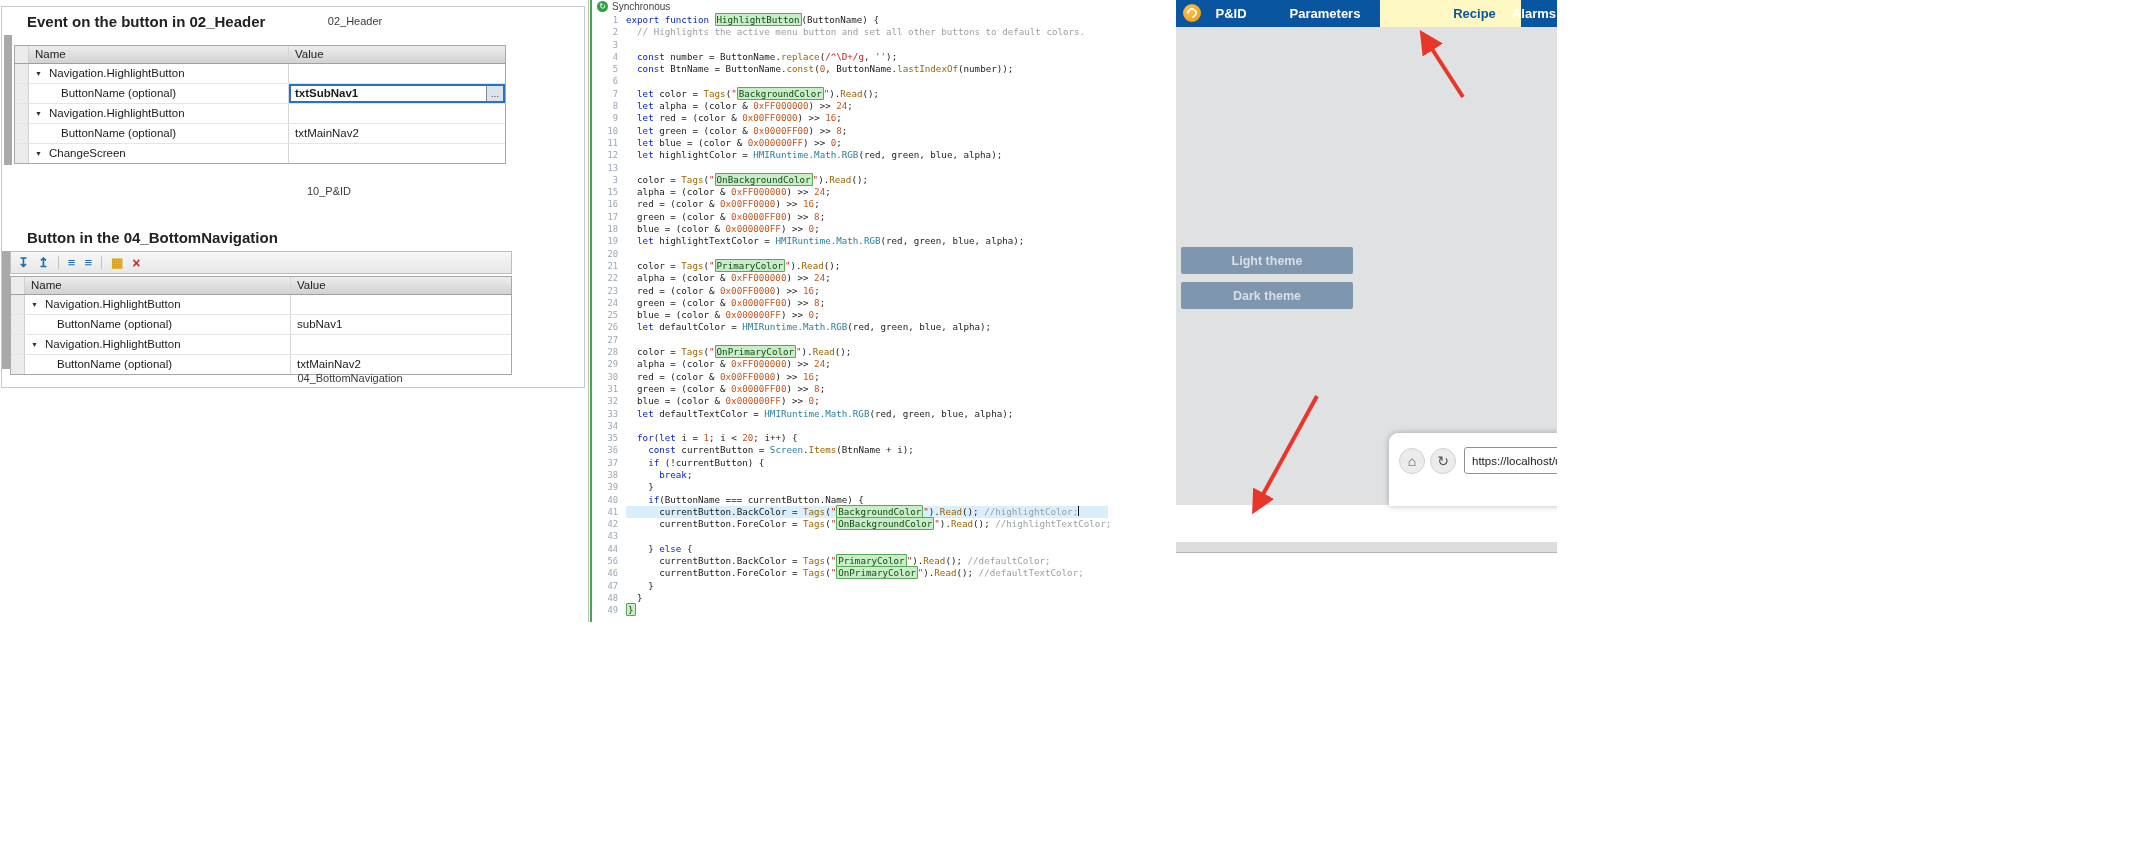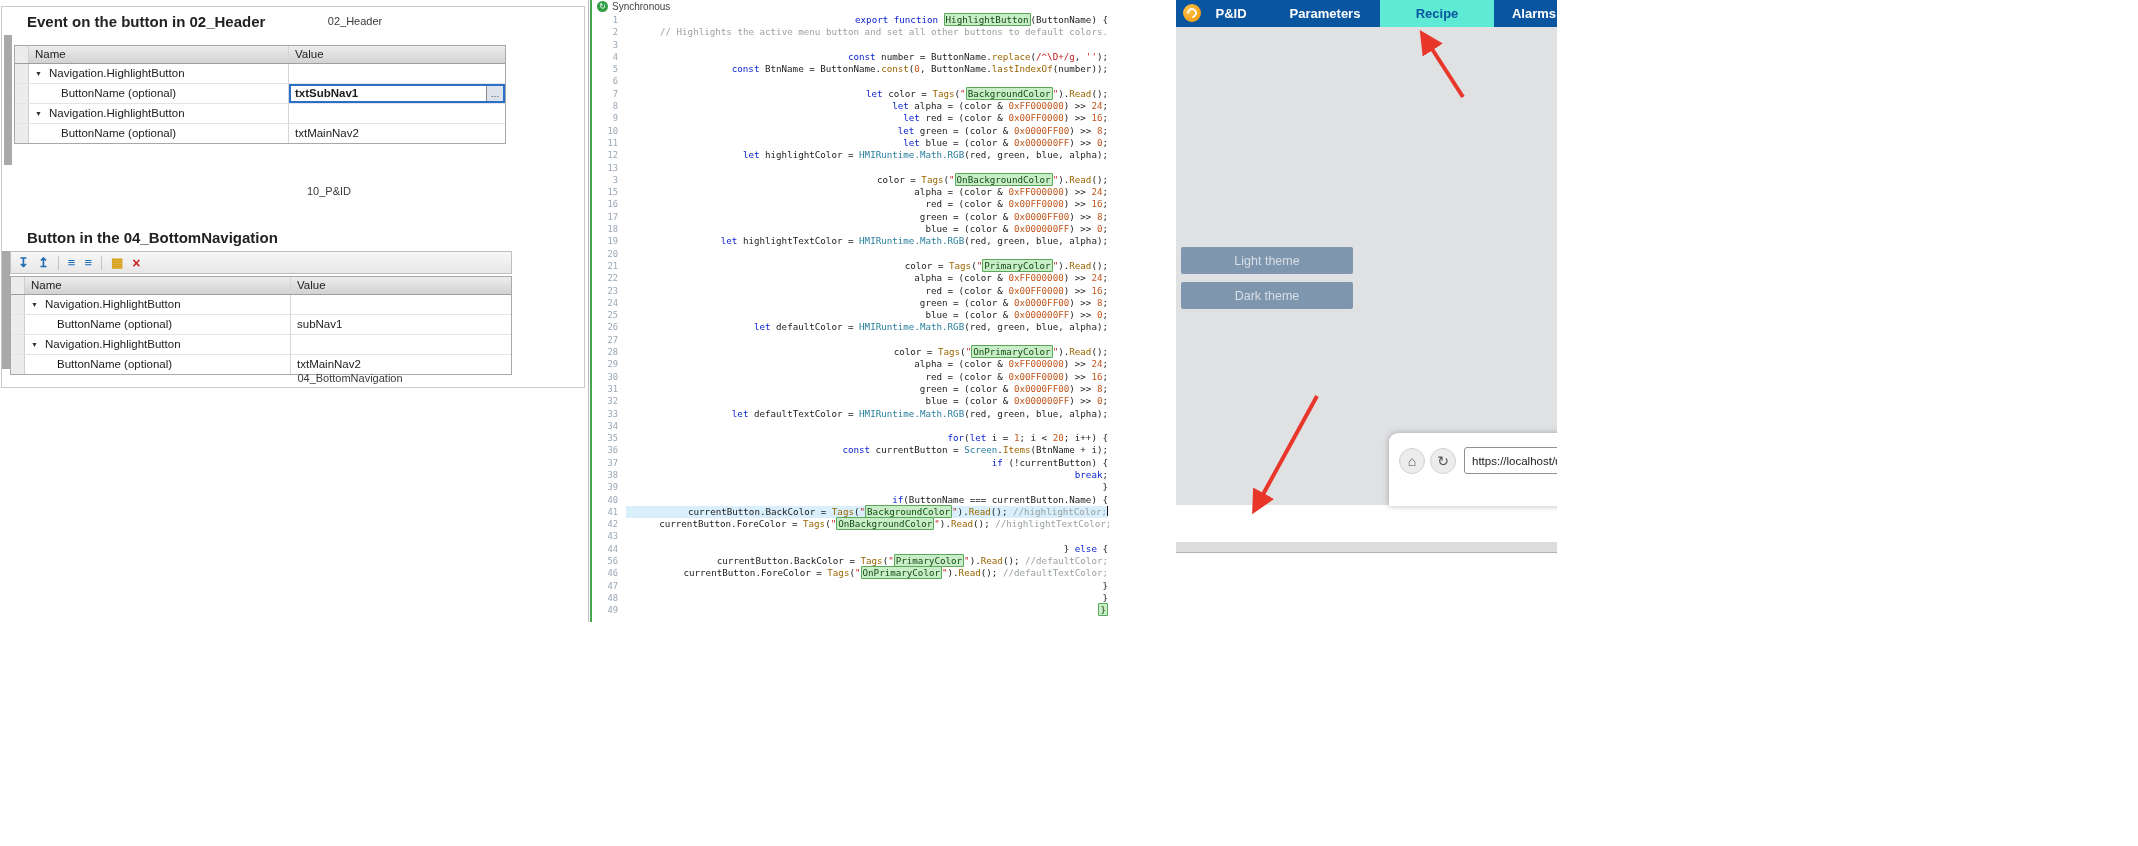--- a/index.html
+++ b/index.html
@@ -46,42 +46,42 @@
 
   
   .codewrap{position:absolute;left:588px;top:0;width:540px;height:624px;}
   .vline{position:absolute;left:0;top:0;width:1px;height:622px;background:#bdbdbd;}
   .gline{position:absolute;left:2px;top:0;width:2px;height:622px;background:#46a64b;}
   .codehdr{position:absolute;left:9px;top:1px;display:flex;align-items:center;gap:4px;font-size:10px;color:#444;}
   .syncico{width:11px;height:11px;border-radius:50%;background:#2f9e44;color:#fff;font-size:8px;line-height:11px;text-align:center;flex:none;}
   .codelines{position:absolute;left:8px;top:14px;font-family:"DejaVu Sans Mono",monospace;font-size:9.2px;}
   .cl{display:flex;height:12.3px;line-height:12.3px;}
   .ln{width:22px;text-align:right;padding-right:8px;color:#9aa7b5;flex:none;font-size:8.8px;}
-  .lc{white-space:pre;width:482px;text-align:right;}
+  .lc{white-space:pre;width:482px;}
   .lc.active{background:#d9effb;}
   .caret{display:inline-block;width:1px;height:10px;background:#111;vertical-align:-1px;}
   .tk-k{color:#0a23cf;} .tk-i{color:#1b1b1b;} .tk-f{color:#9c6500;} .tk-t{color:#2a7f9e;}
   .tk-s{color:#c42222;} .tk-n{color:#c2571d;} .tk-c{color:#9aa0a0;}
   .tk-g{background:#c9ecc9;border:1px solid #58a858;color:#114d11;padding:0 1px;border-radius:1px;}
 
   
   .hmi{position:absolute;left:1176px;top:0;width:381px;height:554px;overflow:hidden;background:#fff;}
   .hmibar{position:absolute;left:0;top:0;width:100%;height:27px;background:#0a55a0;}
   .runtimeico{position:absolute;left:7px;top:4px;width:18px;height:18px;border-radius:50%;
               background:radial-gradient(circle at 35% 35%,#ffc24d,#f09500);}
   .runtimeico::after{content:"";position:absolute;inset:4px;border:2px solid #fff;border-radius:50%;
               border-bottom-color:transparent;transform:rotate(40deg);}
   .tab{position:absolute;top:0;height:27px;line-height:27px;color:#fff;font-weight:bold;font-size:13px;text-align:center;overflow:visible;}
   .tab-pid{left:33px;width:44px;}
   .tab-params{left:103px;width:92px;}
-  .tab-recipe{left:204px;width:114px;background:#5eead4;color:#0a55a0;}
+  .tab-recipe{left:204px;width:93px;background:#fef9c3;color:#0a55a0;padding-left:48px;}
   .tab-alarms{left:322px;width:58px;text-align:right;}
   .hmicontent{position:absolute;left:0;top:27px;width:100%;height:478px;background:#e0e1e3;}
   .btn-theme{position:absolute;left:5px;width:172px;height:27px;background:#7e96ae;color:#d9dfe6;
-             font-weight:normal;font-size:12.5px;border:none;border-radius:2px;text-align:center;line-height:27px;
+             font-weight:bold;font-size:12.5px;border:none;border-radius:2px;text-align:center;line-height:27px;
              font-family:"Liberation Sans",sans-serif;}
   .btn-light{top:247px;} .btn-dark{top:282px;}
   .popup{position:absolute;left:213px;top:433px;width:200px;height:73px;background:#fff;
          border-top-left-radius:9px;box-shadow:0 0 6px rgba(0,0,0,.28);}
   .circlebtn{position:absolute;top:15px;width:26px;height:26px;border-radius:50%;background:#ececec;
              border:1px solid #d2d2d2;color:#555;font-size:14px;line-height:24px;text-align:center;padding:0;box-sizing:border-box;}
   .btn-home{left:10px;} .btn-refresh{left:41px;}
   .urlfield{position:absolute;left:75px;top:14px;width:140px;height:27px;border:1px solid #919191;border-radius:3px;
             font-size:11.5px;color:#222;padding:0 0 0 7px;background:#fff;box-sizing:border-box;
             font-family:"Liberation Sans",sans-serif;}
@@ -140,20 +140,28 @@
           </div>
         <div class="cval"></div>
       </div>
       <div class="trow">
         <div class="cgut"></div>
         <div class="cname indent">
             <span>ButtonName (optional)</span>
           </div>
         <div class="cval"><span>txtMainNav2</span></div>
       </div>
+      <div class="trow">
+        <div class="cgut"></div>
+        <div class="cname">
+            <span class="exp">▼</span>
+            <span>ChangeScreen</span>
+          </div>
+        <div class="cval"></div>
+      </div>
     </div>
 
     <div class="smalllabel lbl-mid">10_P&amp;ID</div>
 
     <h2>Button in the 04_BottomNavigation</h2>
     <div class="splitter splitB"></div>
 
     <div class="toolbar">
       <span class="tico blue">↧</span>
       <span class="tico blue">↥</span>

